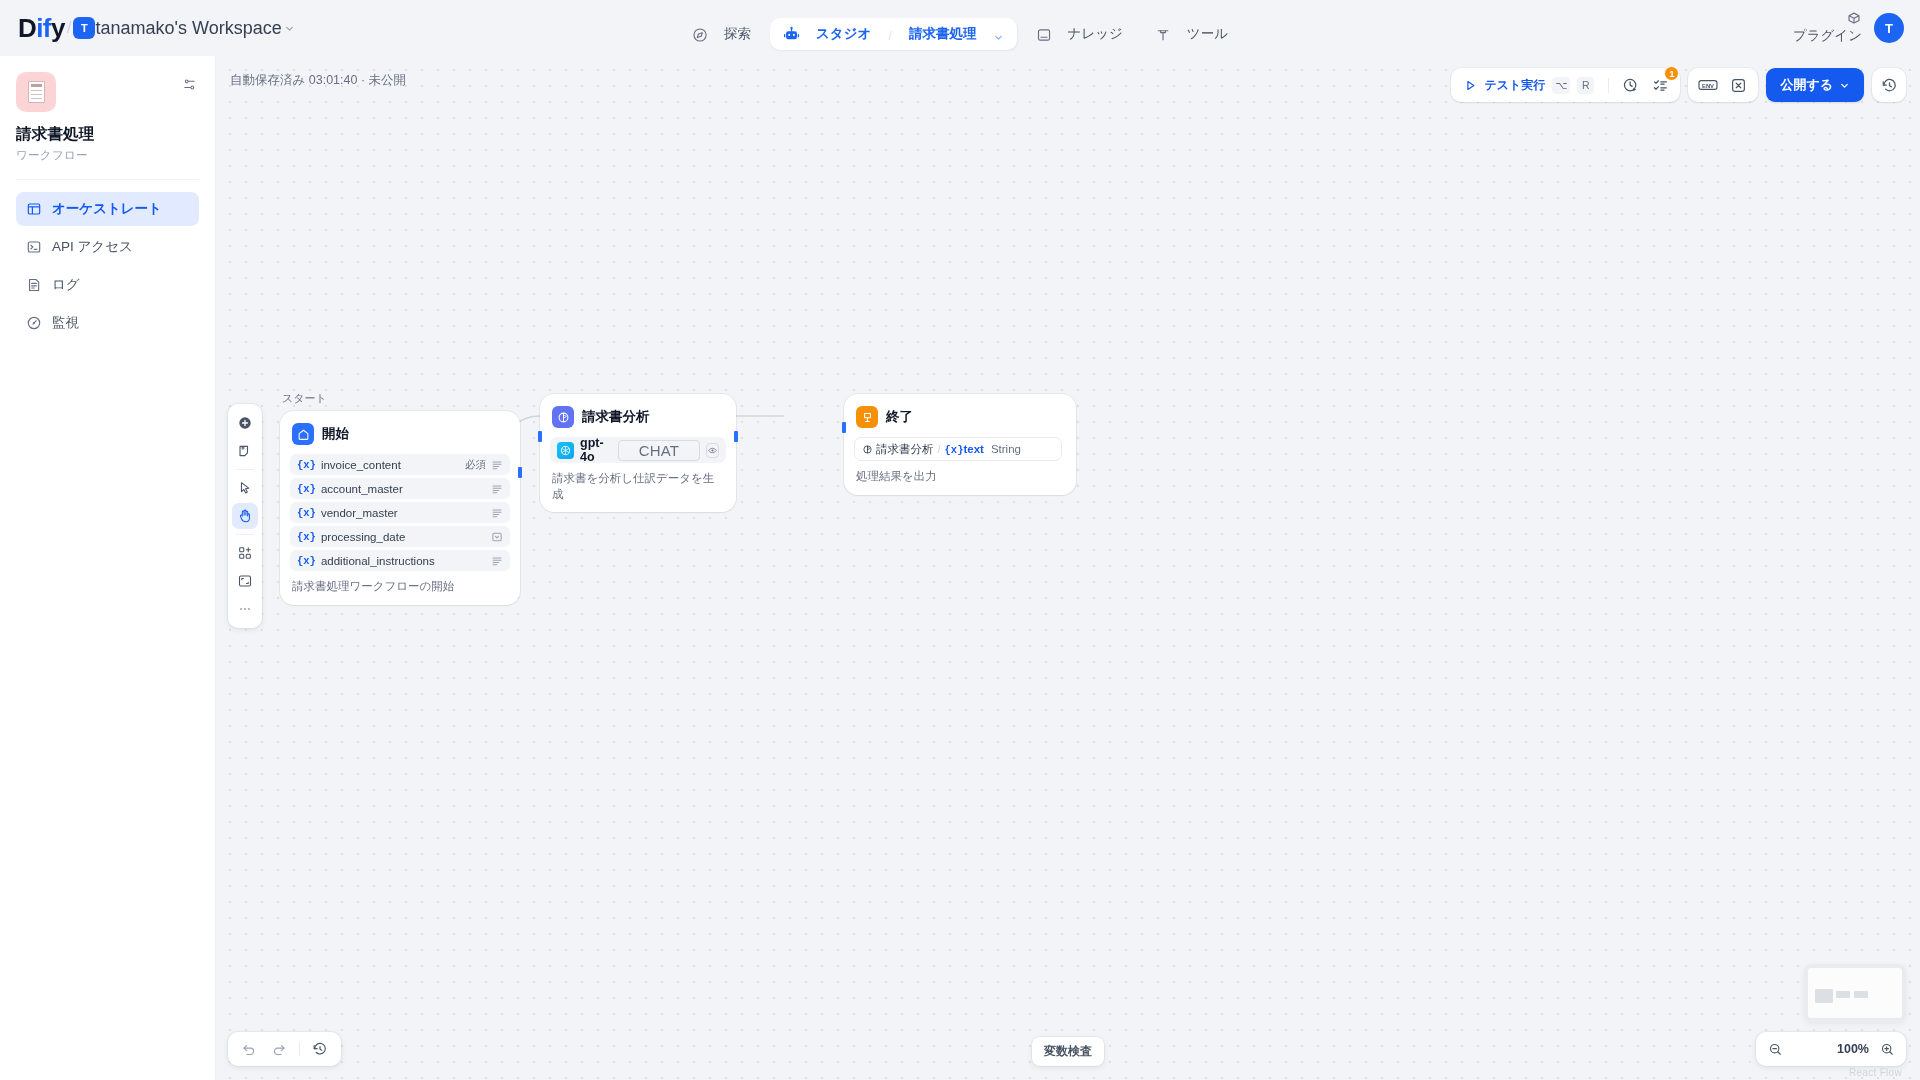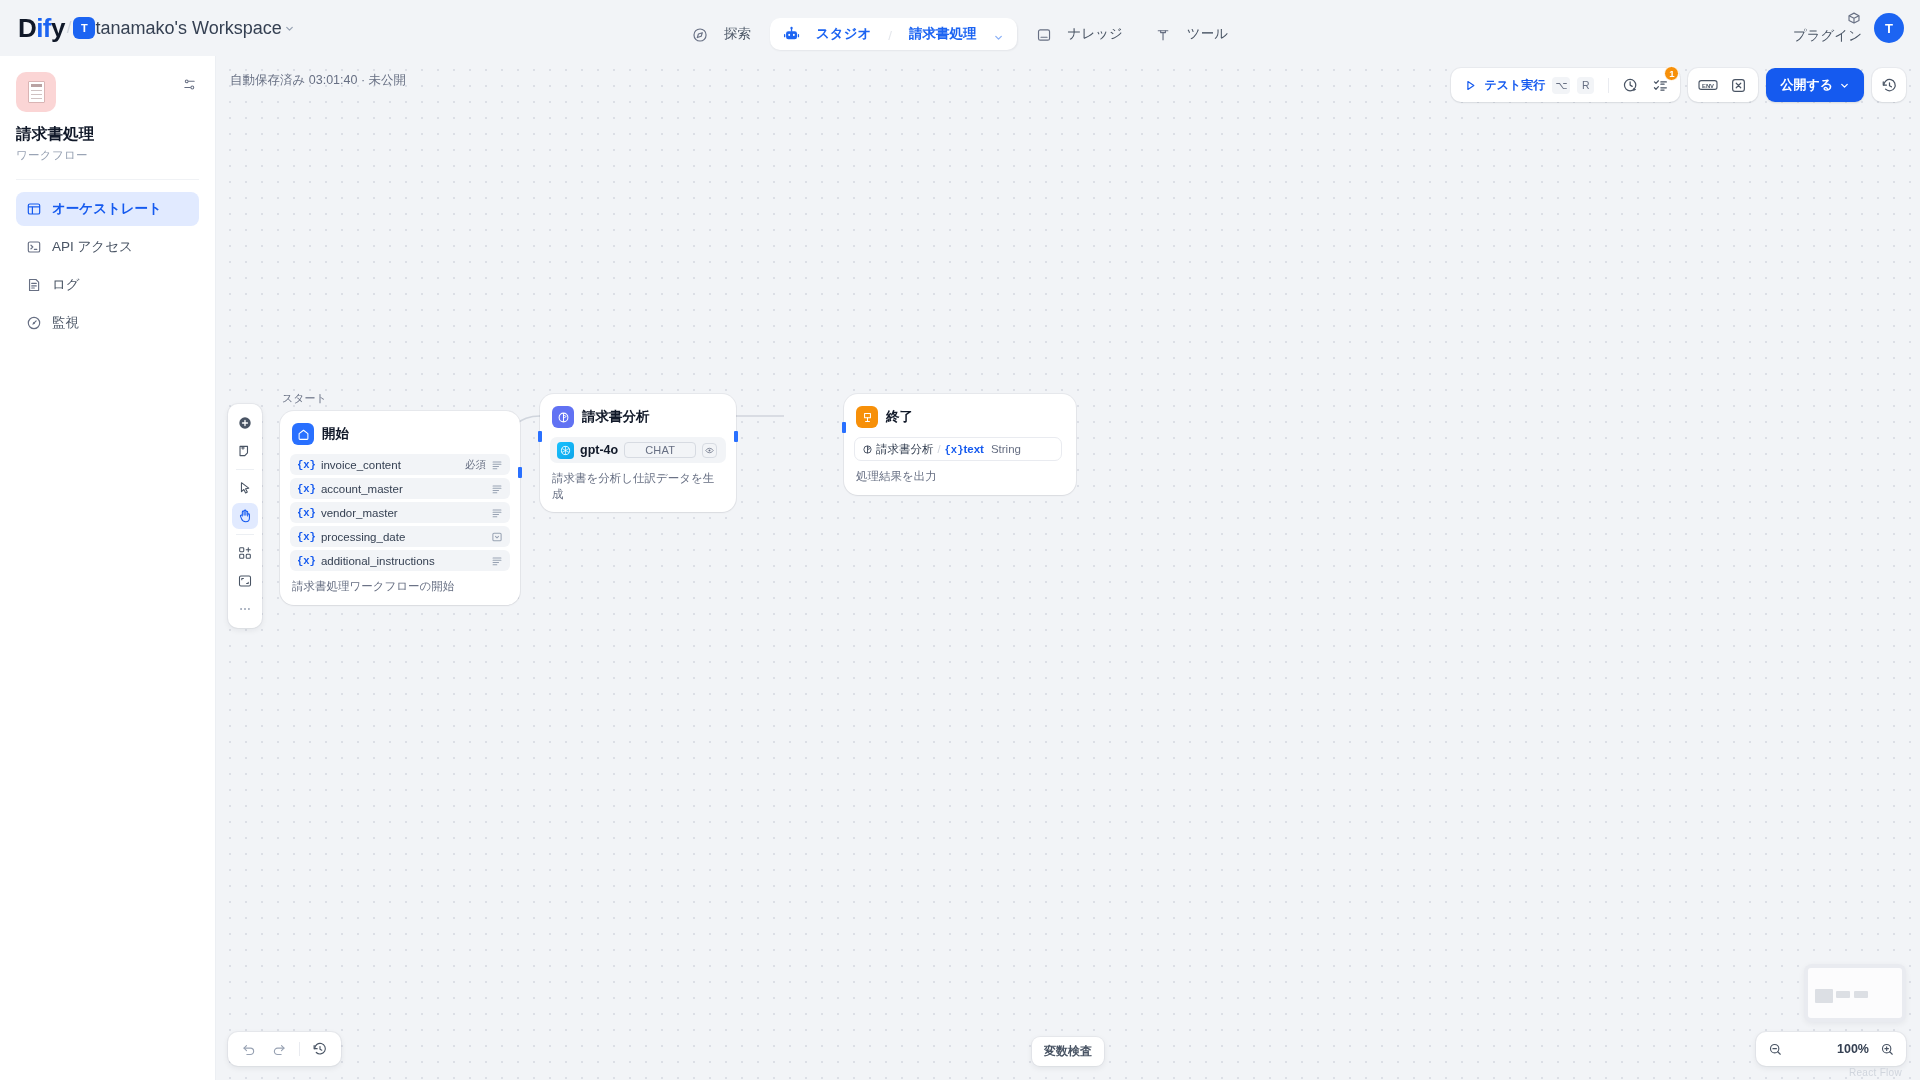--- a/index.html
+++ b/index.html
@@ -251,21 +251,21 @@
     display: flex; align-items: center; gap: 6px; padding: 0 7px;
     width: 176px;
   }
   .model-logo {
     width: 17px; height: 17px; border-radius: 4px;
     background: linear-gradient(135deg,#19c2ff,#0ea5e9);
     display: flex; align-items: center; justify-content: center; flex: none;
   }
   .model-name { font-size: 12.5px; color: #101828; font-weight: 700; }
   .chip {
-    font-size: 11px; color: #676f83; border: 1px solid #d7dbe2; border-radius: 4px;
+    font-size: 15px; color: #676f83; border: 1px solid #d7dbe2; border-radius: 4px;
     padding: 1px 20px; font-weight: 500; letter-spacing: .2px;
   }
   .eye-chip {
     width: 15px; height: 15px; border-radius: 4px; border: 1px solid #d7dbe2;
     display: flex; align-items: center; justify-content: center; color: #676f83;
   }
 
   .out-row {
     margin-top: 9px; background: #fff; border: 1px solid #e9ebf0; border-radius: 7px;
     height: 24px; display: flex; align-items: center; gap: 4px; padding: 0 7px;

